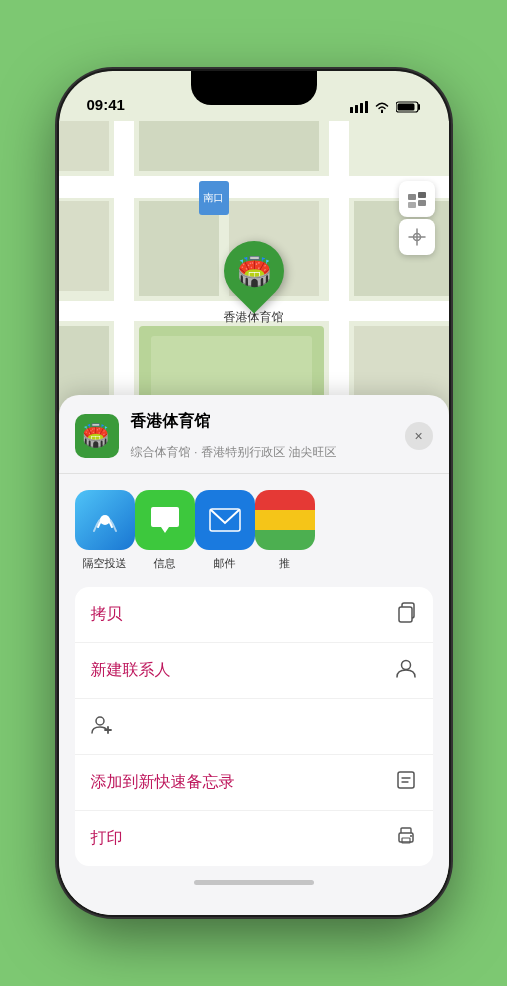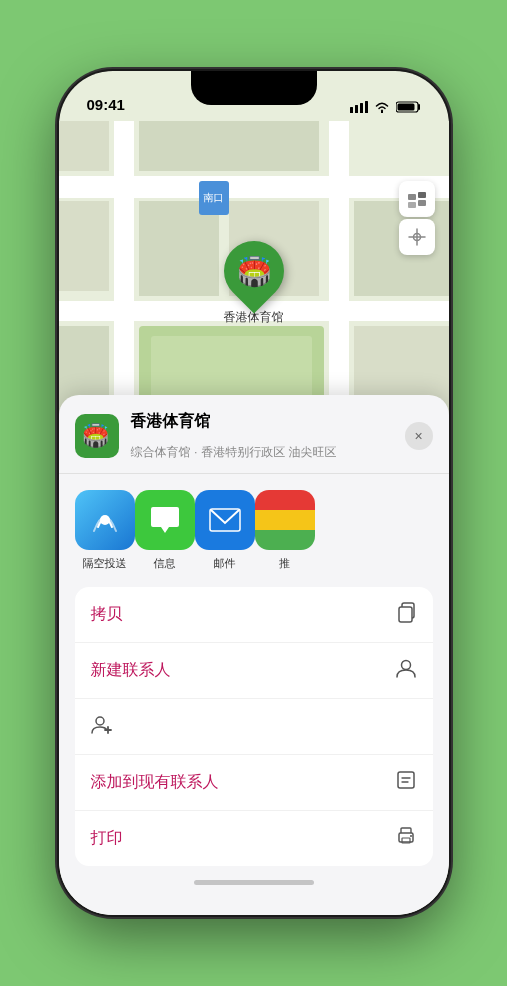--- a/index.html
+++ b/index.html
@@ -458,21 +458,21 @@
             <svg width="22" height="22" viewBox="0 0 22 22">
               <circle cx="9" cy="8" r="4" stroke="#555" stroke-width="1.5" fill="none"></circle>
               <path d="M1 20 Q1 14 9 14 Q14 14 16 17" stroke="#555" stroke-width="1.5" fill="none" stroke-linecap="round"></path>
               <line x1="17" y1="14" x2="17" y2="20" stroke="#555" stroke-width="1.8" stroke-linecap="round"></line>
               <line x1="14" y1="17" x2="20" y2="17" stroke="#555" stroke-width="1.8" stroke-linecap="round"></line>
             </svg>
           </span>
         </div>
 
         <div class="action-item">
-          <span class="action-label">添加到现有联系人</span>
+          <span class="action-label">添加到新快速备忘录</span>
           <span class="action-icon">
             <svg width="22" height="22" viewBox="0 0 22 22">
               <rect x="3" y="3" width="16" height="16" rx="2" stroke="#555" stroke-width="1.5" fill="none"></rect>
               <line x1="7" y1="9" x2="15" y2="9" stroke="#555" stroke-width="1.3" stroke-linecap="round"></line>
               <line x1="7" y1="13" x2="13" y2="13" stroke="#555" stroke-width="1.3" stroke-linecap="round"></line>
             </svg>
           </span>
         </div>
 
         <div class="action-item">

